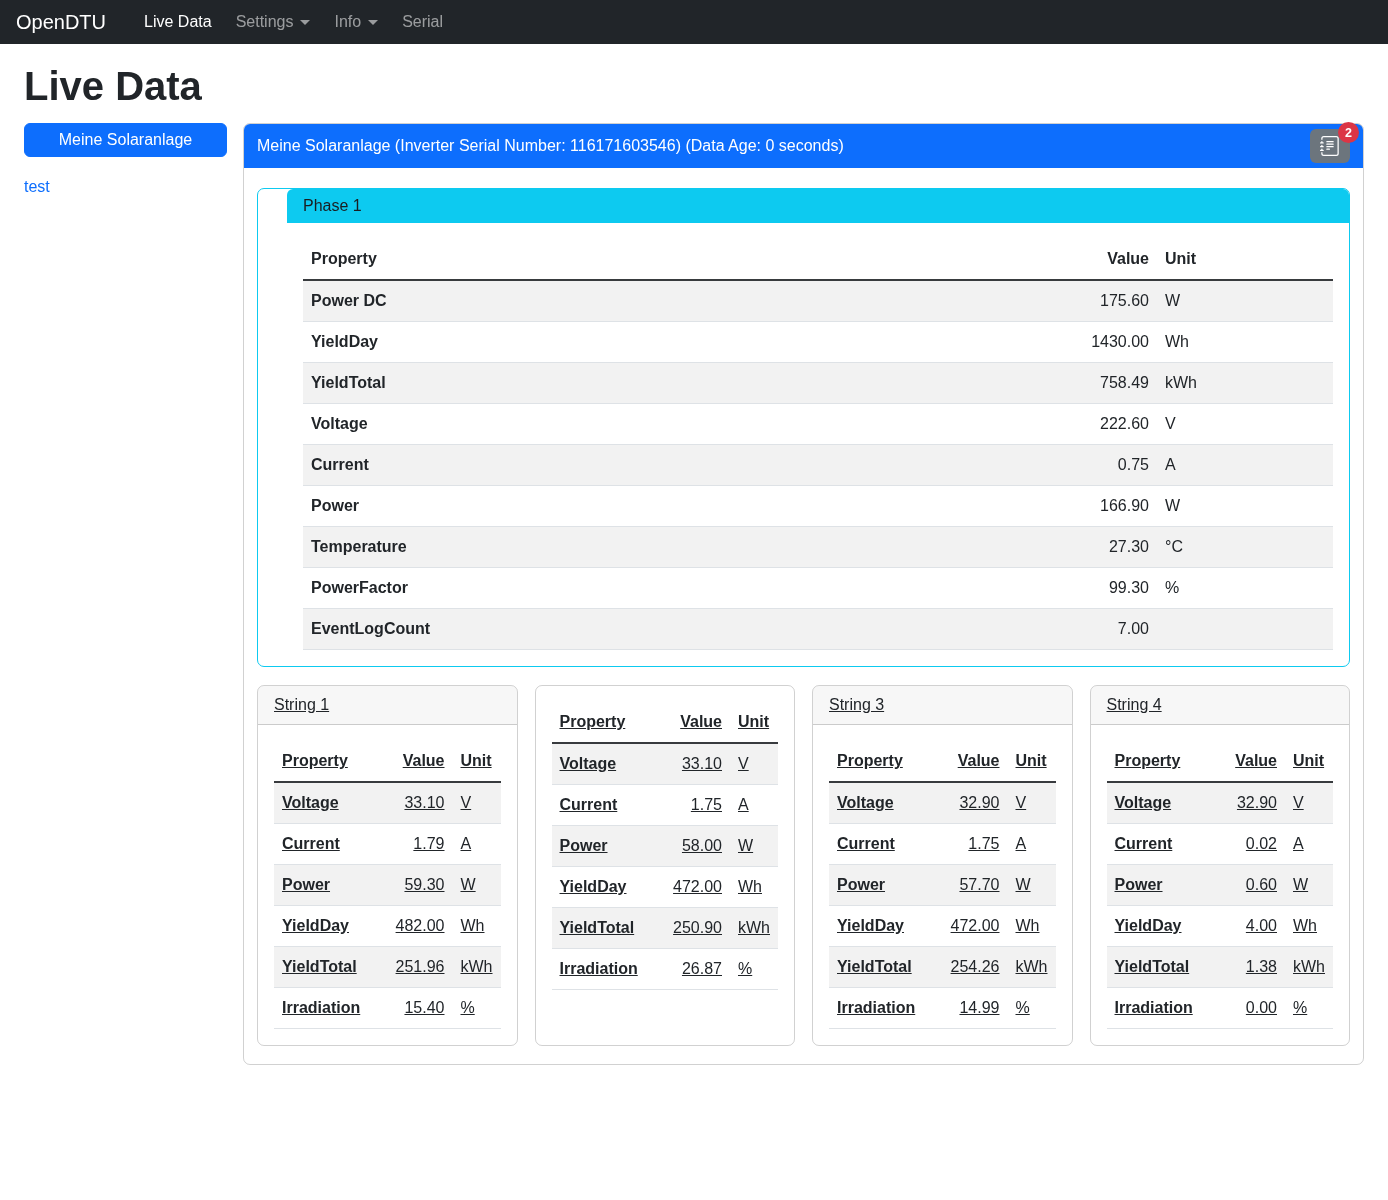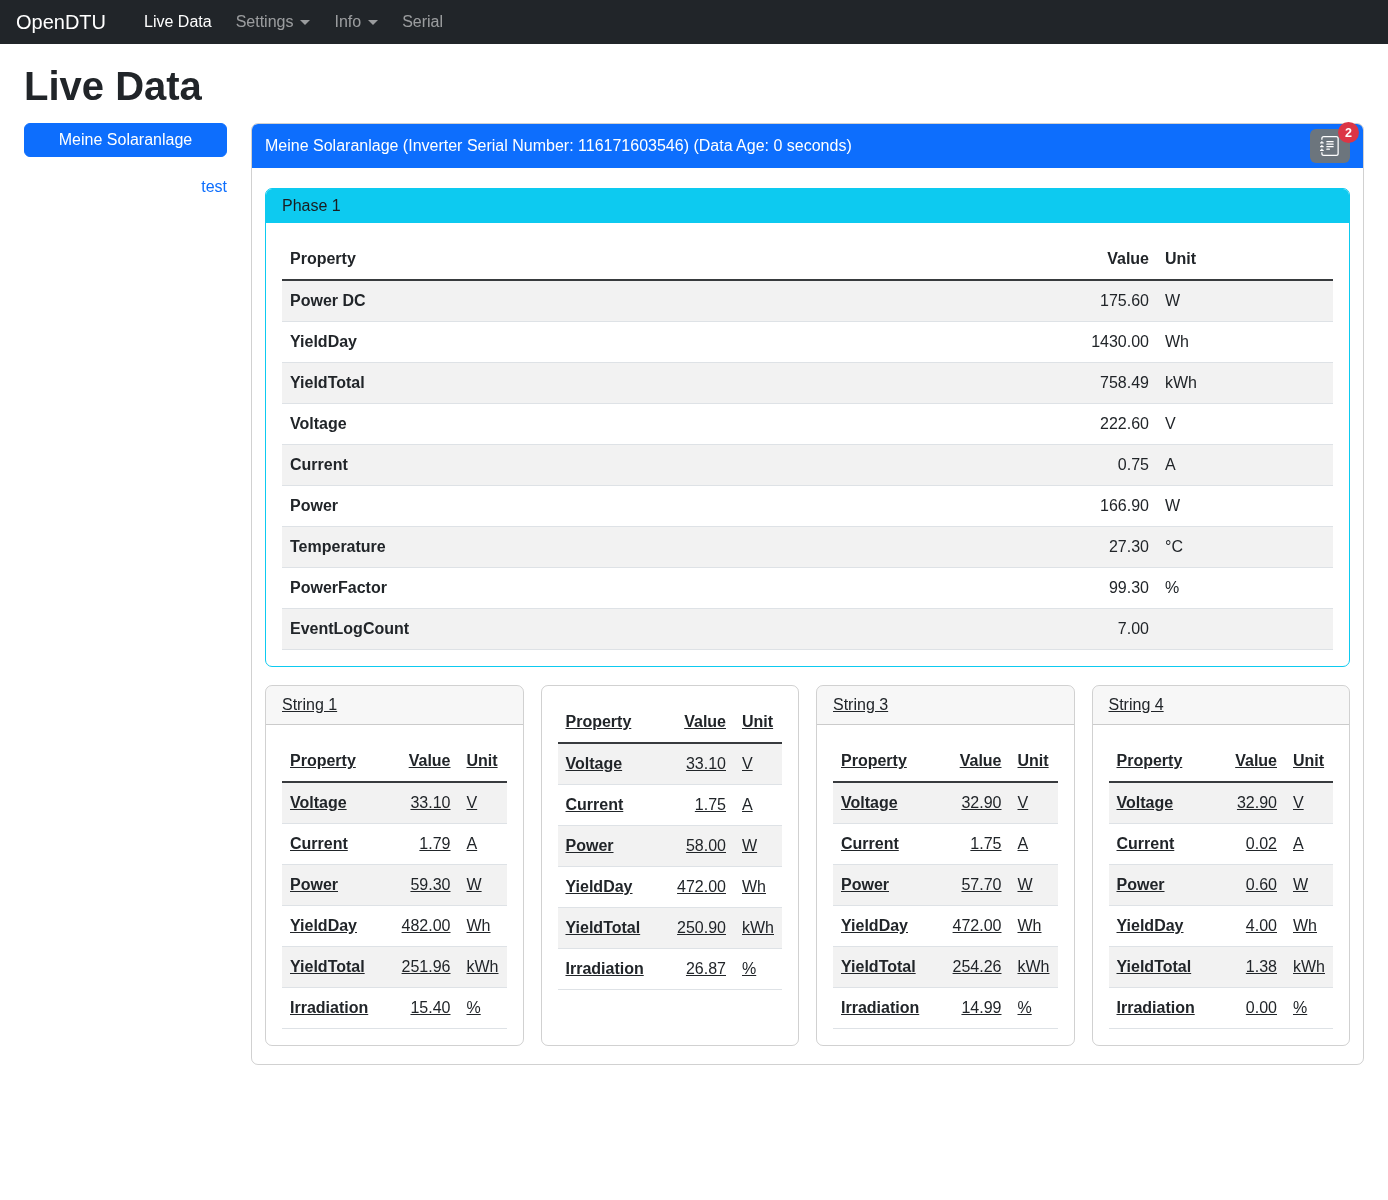--- a/index.html
+++ b/index.html
@@ -44,37 +44,37 @@
     border-right: 5px solid transparent;
     border-left: 5px solid transparent;
   }
   
   .container { padding: 0 24px 30px; }
   .page-title {
     font-size: 40px;
     font-weight: 700;
     margin: 20px 0 14px;
   }
-  .layout { display: flex; gap: 24px; align-items: flex-start; }
+  .layout { display: flex; gap: 16px; align-items: flex-start; }
   .sidebar { width: 203px; flex: none; }
   .btn-inverter {
     display: block;
     width: 100%;
     background: #0d6efd;
     border: 1px solid #0d6efd;
     color: #fff;
     font: inherit;
     padding: 7px 12px;
     border-radius: 6px;
     text-align: center;
     cursor: pointer;
   }
   .sidebar-link {
     display: block;
-    text-align: right;
+    text-align: left;
     color: #0d6efd;
     margin-top: 21px;
     text-decoration: none;
     cursor: pointer;
   }
   .main { flex: 1; min-width: 0; }
   
   .inverter-card {
     border: 1px solid rgba(0,0,0,.18);
     border-radius: 7px;
@@ -117,20 +117,21 @@
     display: flex;
     align-items: center;
     justify-content: center;
   }
   .inverter-body { padding: 20px 13px 18px; }
   
   .phase-card {
     border: 1px solid #0dcaf0;
     border-radius: 7px;
     margin-bottom: 18px;
+    padding-left: 29px;
   }
   .phase-header {
     background: #0dcaf0;
     color: #1a1d20;
     padding: 8px 16px;
     border-radius: 6px 6px 0 0;
   }
   .card-body { padding: 16px; }
   
   table { width: 100%; border-collapse: collapse; }

